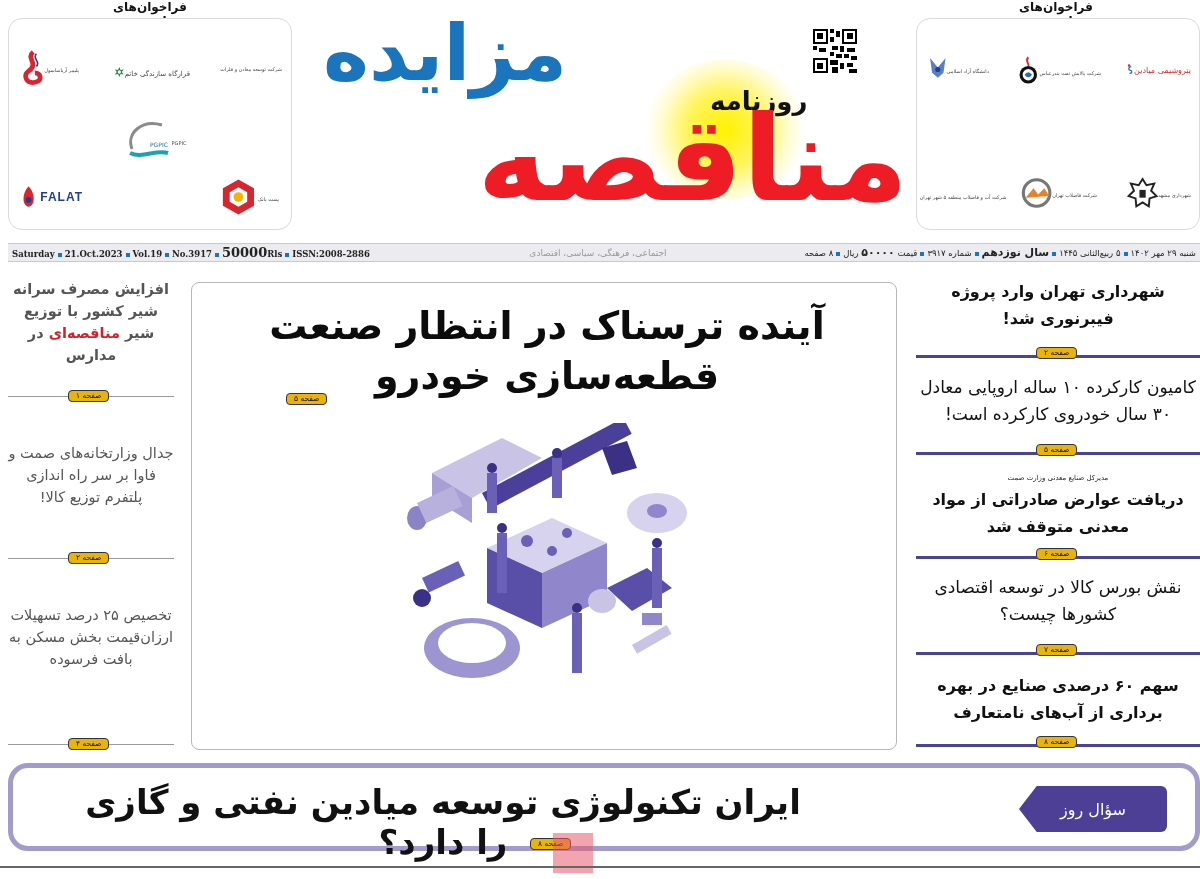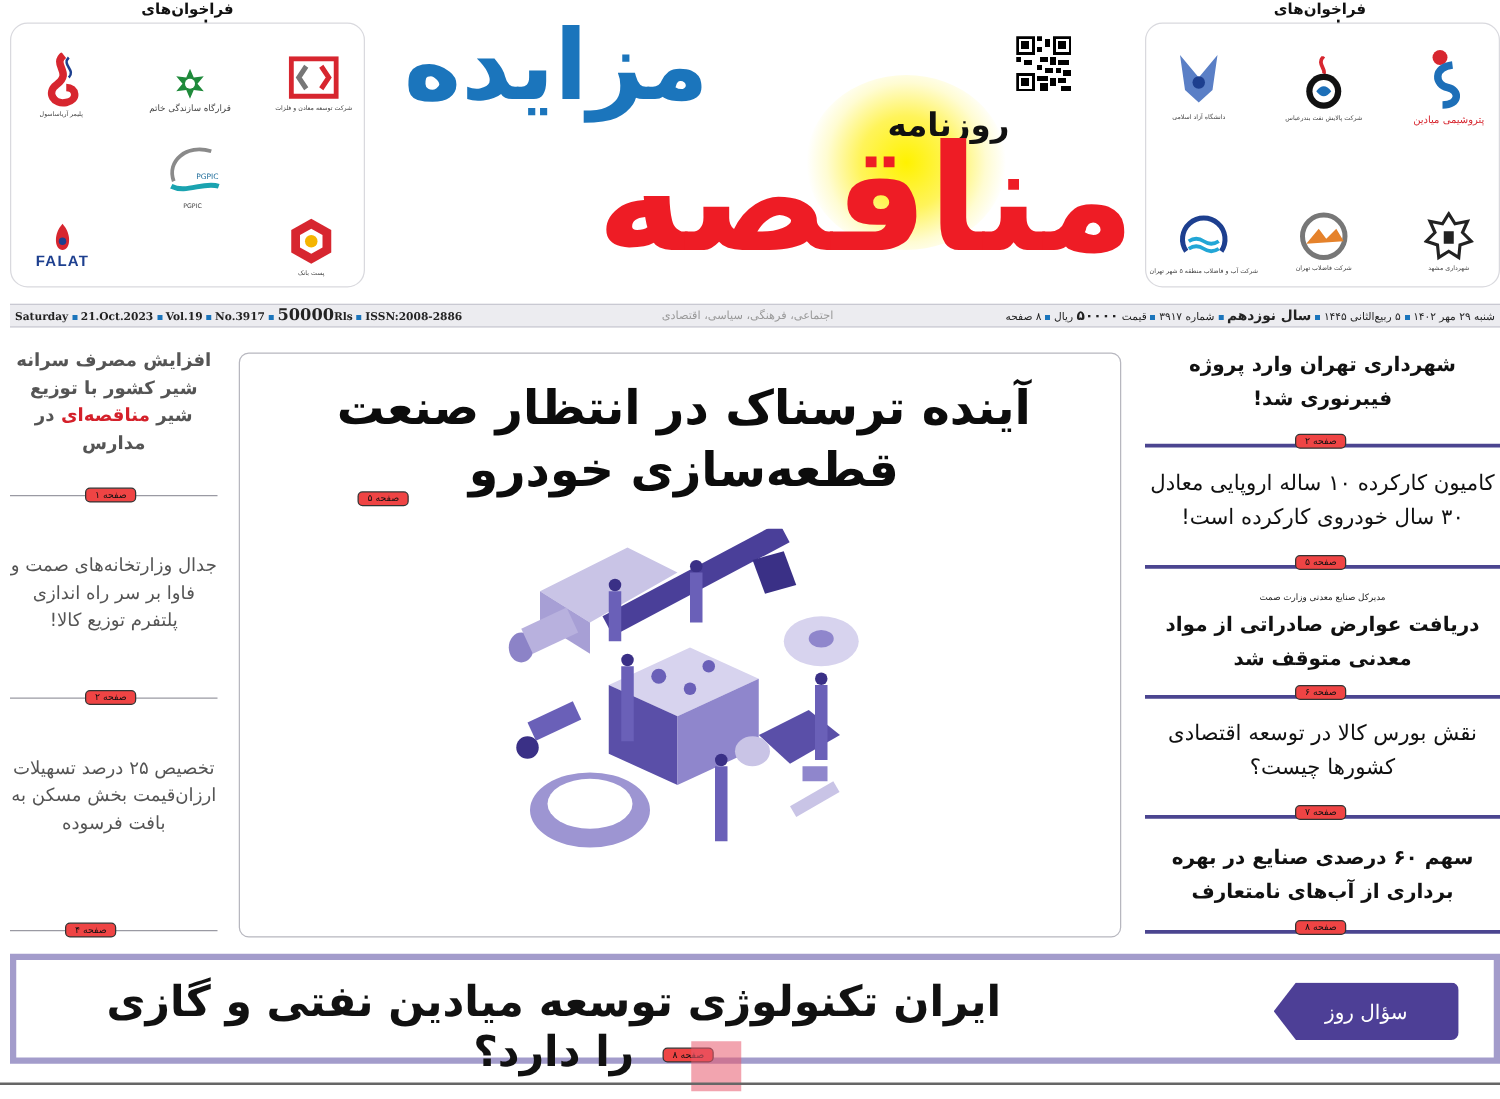--- a/index.html
+++ b/index.html
@@ -7,21 +7,21 @@
   body { font-family: "DejaVu Sans", sans-serif; position: relative; color: #111; }
 
   
   .masthead { position: absolute; left: 0; top: 0; width: 1200px; height: 240px; }
   .calls-box { position: absolute; top: 18px; width: 284px; height: 212px; border: 1px solid #d9d9de; border-radius: 14px; background: #fff; }
   .calls-box.left { left: 8px; }
   .calls-box.right { left: 916px; }
   .calls-title { position: absolute; top: 0; font-size: 12px; font-weight: bold; direction: rtl; text-align: center; padding-bottom: 2px; border-bottom: 3px solid #4b3f8f; }
   .calls-title.left { left: 105px; width: 90px; }
   .calls-title.right { left: 1010px; width: 92px; }
-  .logo { position: absolute; display: flex; flex-direction: column; align-items: center; justify-content: center; }
+  .logo { position: absolute; display: flex; align-items: center; justify-content: center; }
   .logo .cap { font-size: 5px; color: #444; margin-top: 3px; direction: rtl; white-space: nowrap; }
 
   .brand { position: absolute; left: 310px; top: 0; width: 590px; height: 240px; }
   .sun { position: absolute; left: 335px; top: 60px; width: 160px; height: 140px; border-radius: 50%;
          background: radial-gradient(circle, #fff200 0%, #fff45a 35%, rgba(255,250,180,0.6) 60%, rgba(255,255,255,0) 75%); }
   .brand-red { position: absolute; left: 13px; top: 100px; width: 585px; text-align: right; font-size: 118px; font-weight: bold;
                color: #ee1c25; direction: rtl; letter-spacing: -6px; line-height: 1; font-family: "DejaVu Sans", sans-serif; }
   .brand-blue { position: absolute; left: 0; top: 14px; width: 270px; text-align: center; font-size: 78px; font-weight: bold;
                 color: #1b75bc; direction: rtl; line-height: 1; letter-spacing: -4px; }
   .brand-small { position: absolute; left: 400px; top: 86px; font-size: 26px; font-weight: bold; color: #111; direction: rtl; }
@@ -44,36 +44,36 @@
   .main-box { position: absolute; left: 191px; top: 282px; width: 706px; height: 468px; border: 1px solid #b7b7bf; border-radius: 8px; background: #fff; }
 
   .story { direction: rtl; text-align: center; }
   .left-story { position: absolute; left: 0; width: 166px; font-size: 14.5px; line-height: 22px; color: #555; }
   .left-story.bold { font-weight: bold; color: #555; }
   .left-story .red { color: #d4202a; }
 
   .pg-sep { position: absolute; left: 0; width: 166px; height: 12px; }
   .pg-sep .line { position: absolute; top: 6px; left: 0; width: 166px; height: 1px; background: #9a9aa3; }
   .pill { position: absolute; top: 0; height: 12px; padding: 0 7px; font-size: 7.5px; line-height: 10px; border: 1px solid #333; border-radius: 4px;
-          background: #ef4444; direction: rtl; color: #111; white-space: nowrap; }
+          background: #eab308; direction: rtl; color: #111; white-space: nowrap; }
 
   .right-story { position: absolute; left: 0; width: 284px; font-size: 17px; line-height: 27px; color: #111; }
   .right-story.bold { font-weight: bold; font-size: 16px; }
   .right-kicker { position: absolute; left: 0; width: 284px; font-size: 7px; color: #222; text-align: center; direction: rtl; }
   .r-sep { position: absolute; left: 0; width: 284px; height: 14px; }
   .r-sep .line { position: absolute; top: 8px; left: 0; width: 284px; height: 3px; background: #4b4590; }
   .r-sep .pill { left: 120px; }
 
   .headline { position: absolute; left: 60px; top: 18px; width: 590px; direction: rtl; text-align: center; font-size: 38px; line-height: 50px; font-weight: 900;
               color: #0c0c0c; letter-spacing: -1px; }
   .main-pill { left: 94px; top: 110px; }
   .illus { position: absolute; left: 200px; top: 140px; width: 320px; height: 270px; }
 
   
-  .qbar { position: absolute; left: 8px; top: 763px; width: 1192px; height: 88px; border: 5px solid #a39ccb; border-radius: 0; background: #fff; }
+  .qbar { position: absolute; left: 8px; top: 763px; width: 1192px; height: 88px; border: 5px solid #a39ccb; border-radius: 20px; background: #fff; }
   .qbar .qtext { position: absolute; left: 60px; top: 14px; width: 740px; direction: rtl; text-align: center; font-size: 34px; font-weight: 900; color: #111; letter-spacing: -1px; }
   .qlabel { position: absolute; left: 1014px; top: 18px; width: 148px; height: 46px; background: #4d3f96; color: #fff; font-size: 16px;
             display: flex; align-items: center; justify-content: center; direction: rtl;
             clip-path: polygon(12% 0, 100% 0, 100% 100%, 12% 100%, 0 50%); border-radius: 6px; }
   .qpill { position: absolute; left: 517px; top: 70px; }
   .watermark { position: absolute; left: 553px; top: 833px; width: 40px; height: 40px; background: rgba(232,90,110,0.55); }
   .bottom-rule { position: absolute; left: 0; top: 866px; width: 1200px; height: 2px; background: #666; }
 </style>
 </head>
 <body>
@@ -218,21 +218,21 @@
 
   <div class="left-story story" style="top:170px;">جدال وزارتخانه‌های صمت و فاوا بر سر راه اندازی پلتفرم توزیع کالا!</div>
   <div class="pg-sep" style="top:280px;">
     <div class="line"></div>
     <span class="pill" style="left:60px;">صفحه ۲</span>
   </div>
 
   <div class="left-story story" style="top:332px;">تخصیص ۲۵ درصد تسهیلات ارزان‌قیمت بخش مسکن به بافت فرسوده</div>
   <div class="pg-sep" style="top:466px;">
     <div class="line"></div>
-    <span class="pill" style="left:44px;">صفحه ۴</span>
+    <span class="pill" style="left:60px;">صفحه ۴</span>
   </div>
 </div>
 
 <div class="main-box">
   <div class="headline">آینده ترسناک در انتظار صنعت قطعه‌سازی خودرو</div>
   <span class="pill main-pill" style="position:absolute;">صفحه ۵</span>
   <div class="illus">
     <svg width="320" height="270" viewBox="0 0 320 270">
 
       <polygon points="40,50 110,15 150,35 80,75" fill="#c9c4e6"></polygon>

